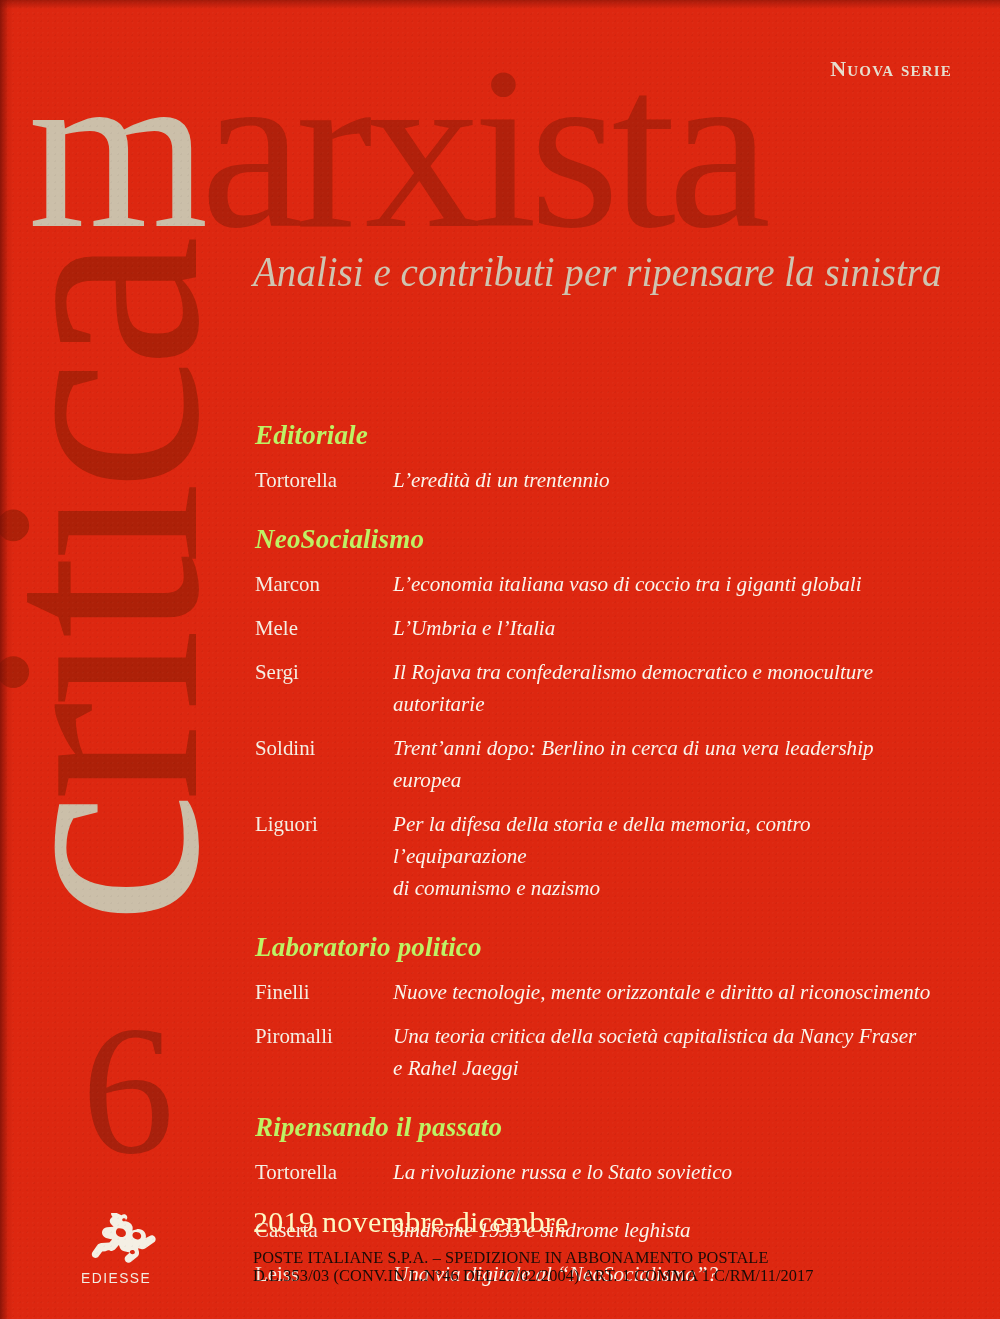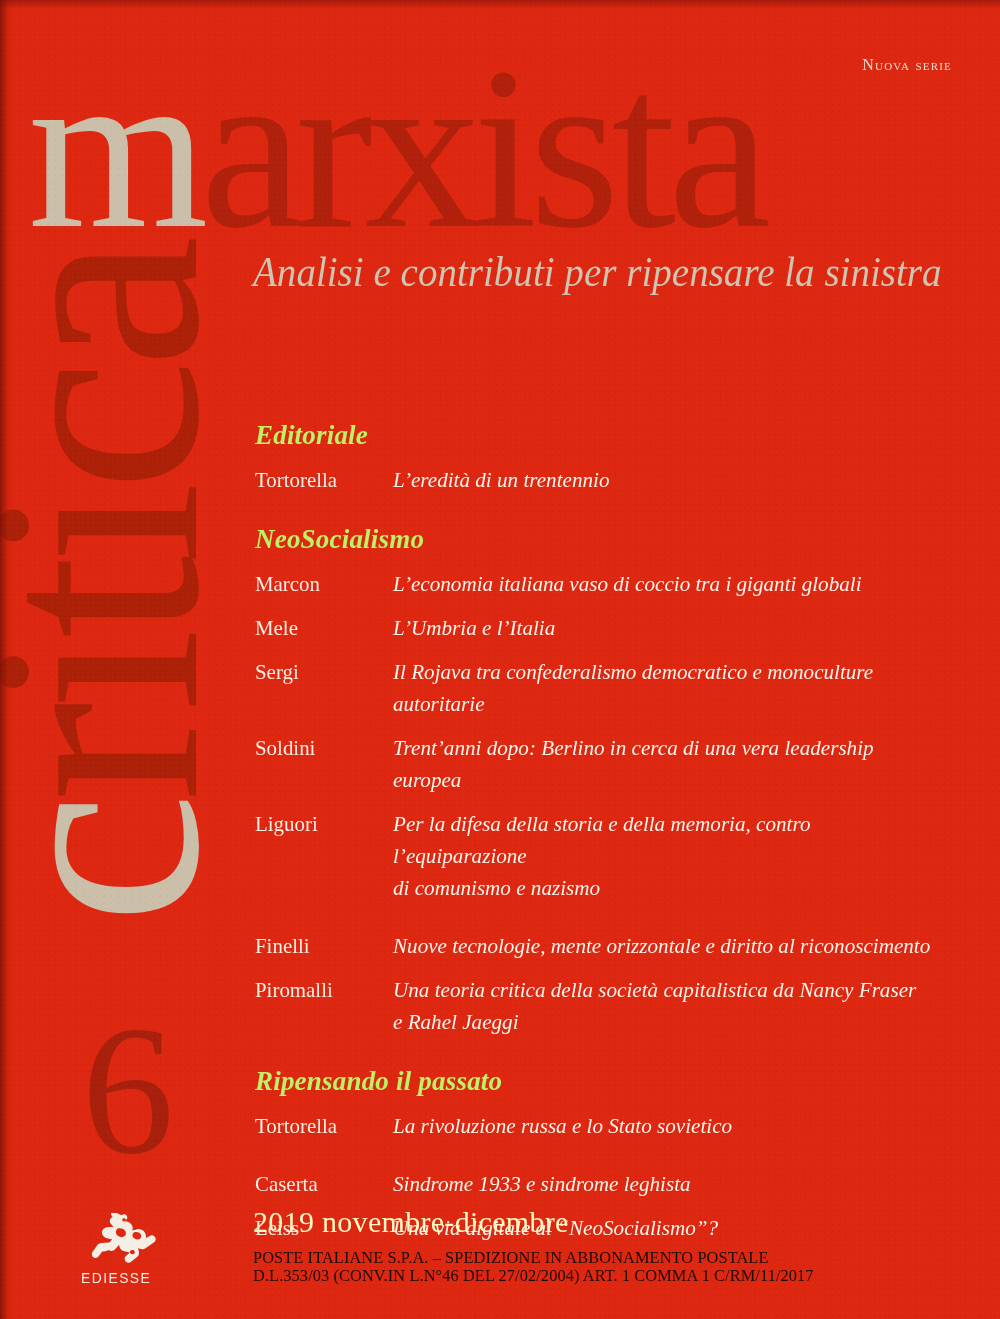--- a/index.html
+++ b/index.html
@@ -96,24 +96,24 @@
     white-space: nowrap;
     font-weight: 400;
     color: #B1200B;
   }
   #masthead-word .m-cream { color: #CBBFA9; }
 
   #nuova-serie {
     position: absolute;
     right: 48px;
     top: 56px;
-    font-size: 16px;
+    font-size: 22px;
     letter-spacing: 1.2px;
     font-variant: small-caps;
-    font-weight: 400;
+    font-weight: 700;
     color: #E6DECE;
     z-index: 20;
     margin-left: 36px;
   }
 
   #subtitle {
     position: absolute;
     left: 253px;
     top: 248px;
     width: 700px;
@@ -263,20 +263,21 @@
         <div class="toc-entry">
           <div class="entry-author">Soldini</div>
           <div class="entry-title"><span>Trent’anni dopo: Berlino in cerca di una vera leadership europea</span></div>
         </div>
         <div class="toc-entry">
           <div class="entry-author">Liguori</div>
           <div class="entry-title"><span>Per la difesa della storia e della memoria, contro l’equiparazione</span><span class="cont">di comunismo e nazismo</span></div>
         </div>
       </div>
       <div class="toc-section">
+        <div class="section-heading">Laboratorio politico</div>
         <div class="toc-entry">
           <div class="entry-author">Finelli</div>
           <div class="entry-title"><span>Nuove tecnologie, mente orizzontale e diritto al riconoscimento</span></div>
         </div>
         <div class="toc-entry">
           <div class="entry-author">Piromalli</div>
           <div class="entry-title"><span>Una teoria critica della società capitalistica da Nancy Fraser</span><span class="cont">e Rahel Jaeggi</span></div>
         </div>
       </div>
       <div class="toc-section">

